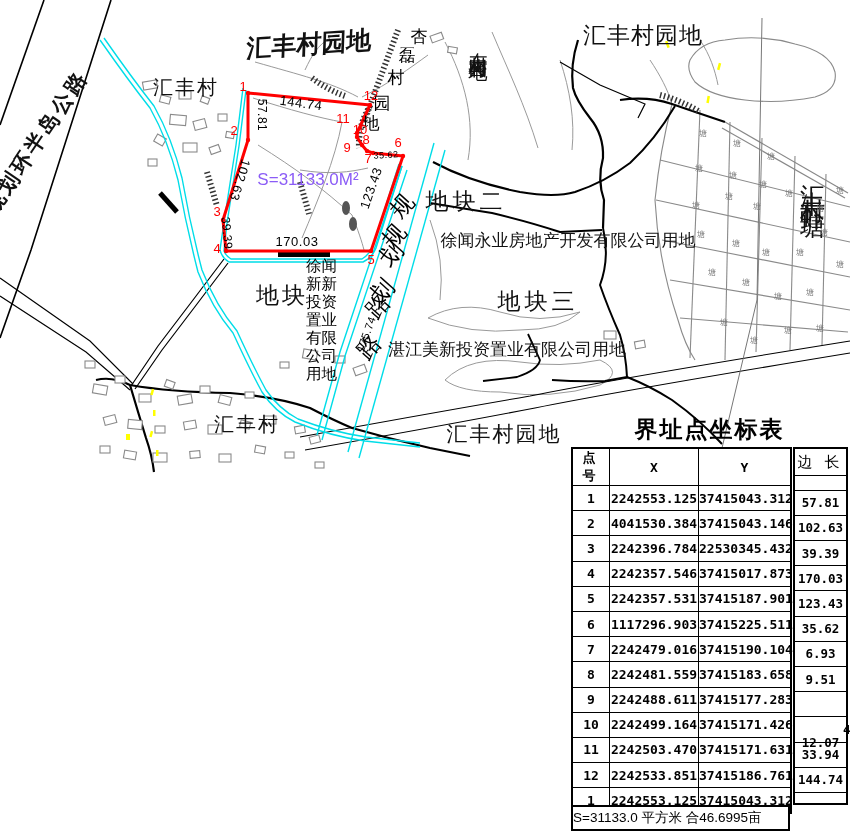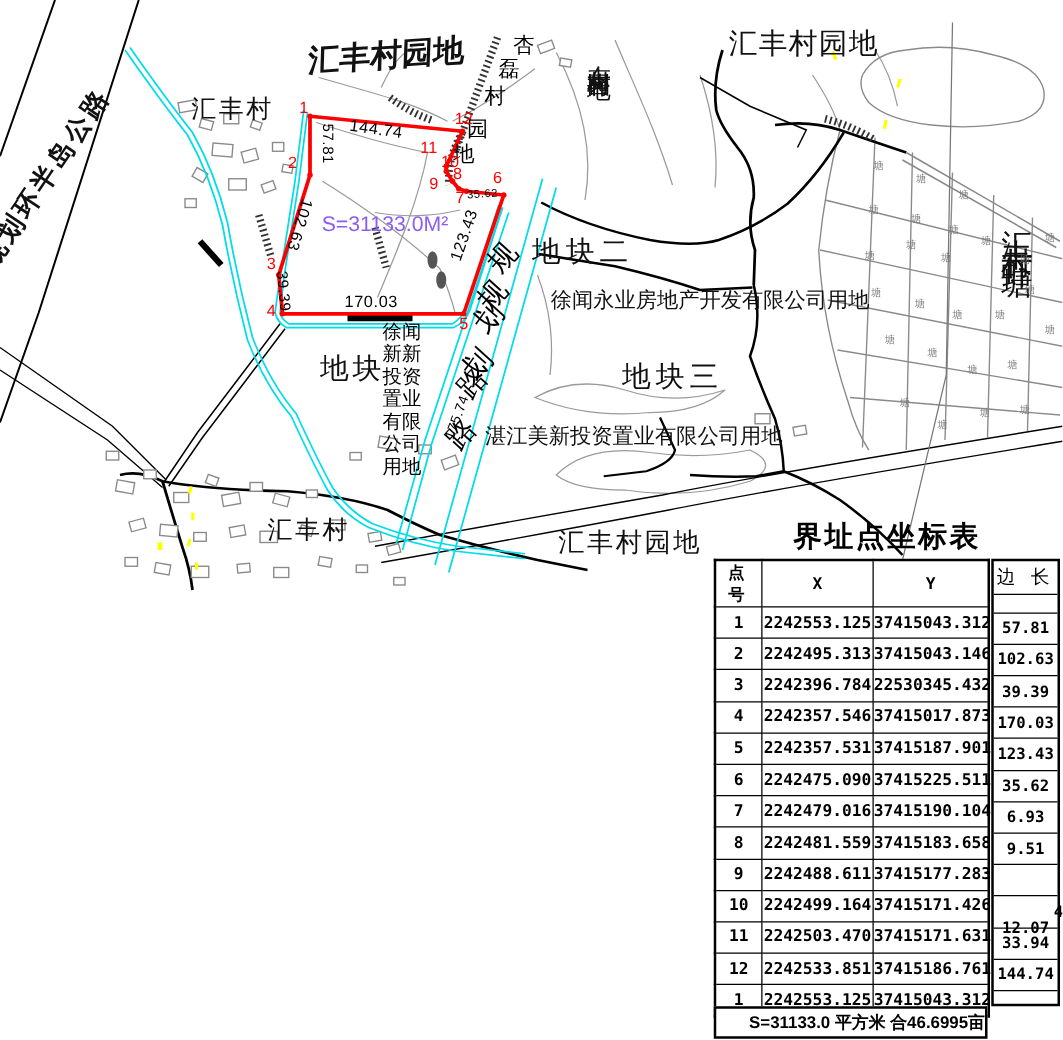--- a/index.html
+++ b/index.html
@@ -22,22 +22,22 @@
   table.main-tbl tbody tr{height:25.2px;}
   th.cn{font-family:"Liberation Sans",sans-serif;font-size:15px;letter-spacing:4px;}
   .edge-col{position:absolute;left:793px;top:447px;width:55px;height:358px;background:#fff;
             border:2px solid #000;box-sizing:border-box;}
   .edge-head{height:26px;line-height:26px;border-bottom:1px solid #000;text-align:center;
              font-size:15px;letter-spacing:4px;}
   .edge-div{position:absolute;left:0;right:0;height:1px;background:#000;}
   .edge-val{position:absolute;left:0;right:0;text-align:center;font-family:"DejaVu Sans Mono",monospace;
             font-weight:bold;font-size:12.5px;transform:translateY(-50%);}
   .tbl-footer{position:absolute;left:571px;top:805px;width:219px;height:26px;background:#fff;
-              border:2px solid #000;box-sizing:border-box;line-height:22px;text-align:right;
-              font-weight:bold;font-size:13.5px;}
+              border:2px solid #000;box-sizing:border-box;line-height:22px;text-align:left;
+              font-weight:normal;font-size:13.5px;}
 </style>
 </head>
 <body>
 
 <svg width="850" height="832" viewBox="0 0 850 832">
 
   <g stroke="#9a9a9a" stroke-width="1" fill="none">
     <path d="M255,62 C300,75 330,82 358,97"></path>
     <path d="M305,70 C312,55 318,45 330,38"></path>
     <path d="M362,97 C390,83 410,68 428,55"></path>
@@ -294,41 +294,41 @@
     </tr>
   </thead>
   <tbody id="tbl-body">
       <tr>
         <td>1</td>
         <td>2242553.125</td>
         <td>37415043.312</td>
       </tr>
       <tr>
         <td>2</td>
-        <td>2242495.313</td>
+        <td>4041530.384</td>
         <td>37415043.146</td>
       </tr>
       <tr>
         <td>3</td>
         <td>2242396.784</td>
         <td>22530345.432</td>
       </tr>
       <tr>
         <td>4</td>
         <td>2242357.546</td>
         <td>37415017.873</td>
       </tr>
       <tr>
         <td>5</td>
         <td>2242357.531</td>
         <td>37415187.901</td>
       </tr>
       <tr>
         <td>6</td>
-        <td>2242475.090</td>
+        <td>1117296.903</td>
         <td>37415225.511</td>
       </tr>
       <tr>
         <td>7</td>
         <td>2242479.016</td>
         <td>37415190.104</td>
       </tr>
       <tr>
         <td>8</td>
         <td>2242481.559</td>

